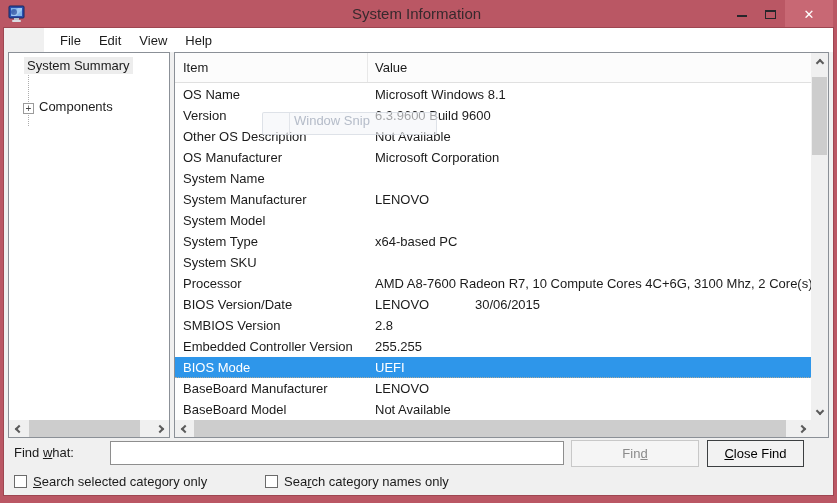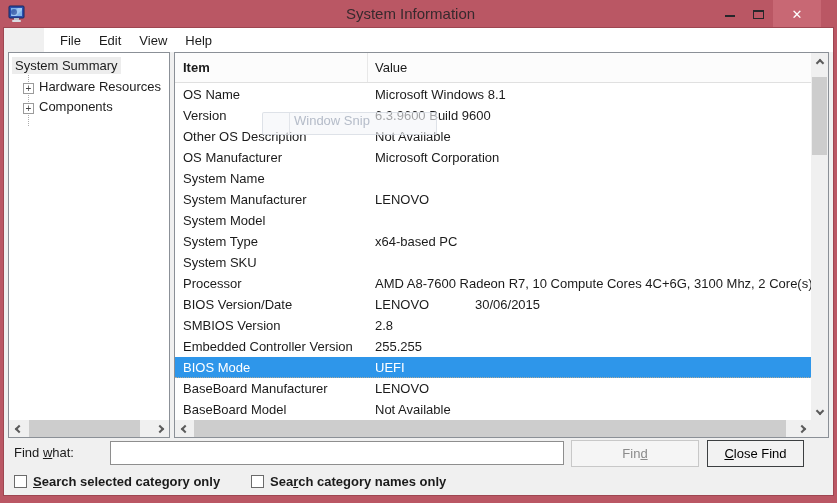--- a/index.html
+++ b/index.html
@@ -6,21 +6,21 @@
   html,body { background:#d9d9d9; }
   body { font-family:"Liberation Sans", sans-serif; }
 
   .window{
     position:relative; width:837px; height:503px;
     background:var(--titlebar,#ba5764);
     overflow:hidden; font-size:13px; color:#1b1b1b;
   }
 
   
-  .titlebar{ position:absolute; left:0; top:0; right:16px; height:44px; }
+  .titlebar{ position:absolute; left:0; top:0; right:4px; height:44px; }
   .app-icon{ position:absolute; left:8px; top:5px; width:18px; height:18px; }
   .win-title{ position:absolute; left:0; right:0; top:0; line-height:27px;
     text-align:center; font-size:15px; color:#37292d; }
   .caption-buttons{ position:absolute; right:0; top:0; height:28px; display:flex; }
   .cap-btn{ width:29px; height:28px; display:flex; align-items:center; justify-content:center; cursor:default; }
   .cap-btn.close{ width:48px; background:var(--close-button,#c86874); color:#fff; font-size:13px; }
   .glyph-min{ width:10px; height:2px; background:#26262a; margin-top:4px; }
   .glyph-max{ width:11px; height:9px; border:1px solid #26262a; border-top-width:2px; }
 
   
@@ -29,33 +29,33 @@
 
   .menubar{ position:absolute; left:0; right:0; top:0; height:24px; background:#fff;
     display:flex; align-items:center; padding-left:7px;margin-left:40px; }
   .menu-item{ padding:0 9px; line-height:23px; font-size:13px; color:#1b1b1b; }
 
   .panel{ position:absolute; background:#fff; border:1px solid #8b9097; }
   .tree-panel{ left:4px; top:24px; width:162px; height:386px; overflow:hidden; }
   .table-panel{ left:170px; top:24px; width:655px; height:386px; overflow:hidden; }
 
   
-  .tree-node{ position:absolute; left:3px; height:20px; line-height:20px; white-space:nowrap; font-size:13px; }
+  .tree-node{ position:absolute; left:15px; height:20px; line-height:20px; white-space:nowrap; font-size:13px; }
   .tree-root{ top:3px; }
   .tree-root .tree-label{ background:#ededed; padding:1px 3px; }
   .tree-child{ left:14px; }
   .tree-connector{ position:absolute; left:19px; top:15px; height:58px; border-left:1px dotted #adadad; }
   .expander{ display:inline-block; width:11px; height:11px; border:1px solid #9b9b9b; background:#fff;
     font-size:10px; line-height:9px; text-align:center; color:#454545; margin-right:5px; vertical-align:-1px; }
 
   
   .thead{ position:absolute; left:0; top:0; right:17px; height:30px; background:#fcfcfc;
     border-bottom:1px solid #e0e0e0; display:flex; }
   .th{ line-height:29px; font-size:13px; color:#1b1b1b; white-space:nowrap; }
-  .th-item{ width:193px; padding-left:8px; border-right:1px solid #e8e8e8;font-weight:bold; }
+  .th-item{ width:193px; padding-left:8px; border-right:1px solid #e8e8e8; }
   .th-value{ padding-left:7px; flex:1; }
   .tbody{ position:absolute; left:0; top:31px; right:17px; bottom:17px; overflow:hidden; }
   .trow{ position:relative; height:21px; line-height:21px; white-space:nowrap; overflow:hidden; }
   .trow .ci{ position:absolute; left:8px;text-align:center; }
   .trow .cv{ position:absolute; left:200px; }
   .trow .cv2{ position:absolute; left:300px; }
   .trow.selected{ background:var(--selection,#2e96ea); color:#fff; }
   .trow.selected::after{ content:""; position:absolute; left:0; right:0; bottom:0;
     border-bottom:1px dotted rgba(222,178,128,.75); }
 
@@ -85,22 +85,22 @@
 
   
   .find-label{ position:absolute; left:10px; top:413px; line-height:24px; }
   .find-input{ position:absolute; left:106px; top:413px; width:454px; height:24px;
     border:1px solid #8e8e8e; background:#fff; font:13px "Liberation Sans",sans-serif; padding:0 4px; outline:none; }
   .btn{ position:absolute; top:412px; height:27px; font:13px "Liberation Sans",sans-serif;
     text-align:center; line-height:25px; }
   .btn-find{ left:567px; width:128px; background:#f5f5f5; border:1px solid #c8c8c8; color:#8b8b8b; }
   .btn-close{ left:703px; width:97px; background:#f2f2f2; border:1px solid #3c3f41; color:#000000; }
   .u{ text-decoration:underline; }
-  .cb-group{ position:absolute; top:446px; height:16px; line-height:16px; white-space:nowrap;font-weight:bold; }
-  .cb1{ left:10px; } .cb2{ left:247px; }
+  .cb-group{ position:absolute; top:446px; height:16px; line-height:16px; white-space:nowrap; }
+  .cb1{ left:10px; } .cb2{ left:261px; }
   .cbox{ display:inline-block; width:13px; height:13px; border:1px solid #6b6b6b; background:#fff;
     margin-right:6px; vertical-align:-2px; }
 </style>
 </head>
 <body>
 
 <div class="window" style="--titlebar: #ba5764; --close-button: #c86874; --selection: #2e96ea; --client: #f0f0f0;">
 
   <div class="titlebar">
     <svg class="app-icon" viewBox="0 0 18 18">
@@ -132,23 +132,20 @@
       <span class="menu-item">Edit</span>
       <span class="menu-item">View</span>
       <span class="menu-item">Help</span>
     </div>
 
     <div class="panel tree-panel">
       <div class="tree-connector"></div>
       <div class="tree-node tree-root">
         <span class="tree-label">System Summary</span>
       </div>
-      <div class="tree-node tree-child" style="top:24px;">
-        <span class="expander">+</span><span>Hardware Resources</span>
-      </div>
       <div class="tree-node tree-child" style="top:44px;">
         <span class="expander">+</span><span>Components</span>
       </div>
       <div class="hsb tree-hsb">
         <div class="sb-btn">
             <span class="chev left"></span>
           </div>
         <div class="sb-track">
             <div class="sb-thumb" style="left:3px; width:111px; top:0; bottom:0;"></div>
           </div>

